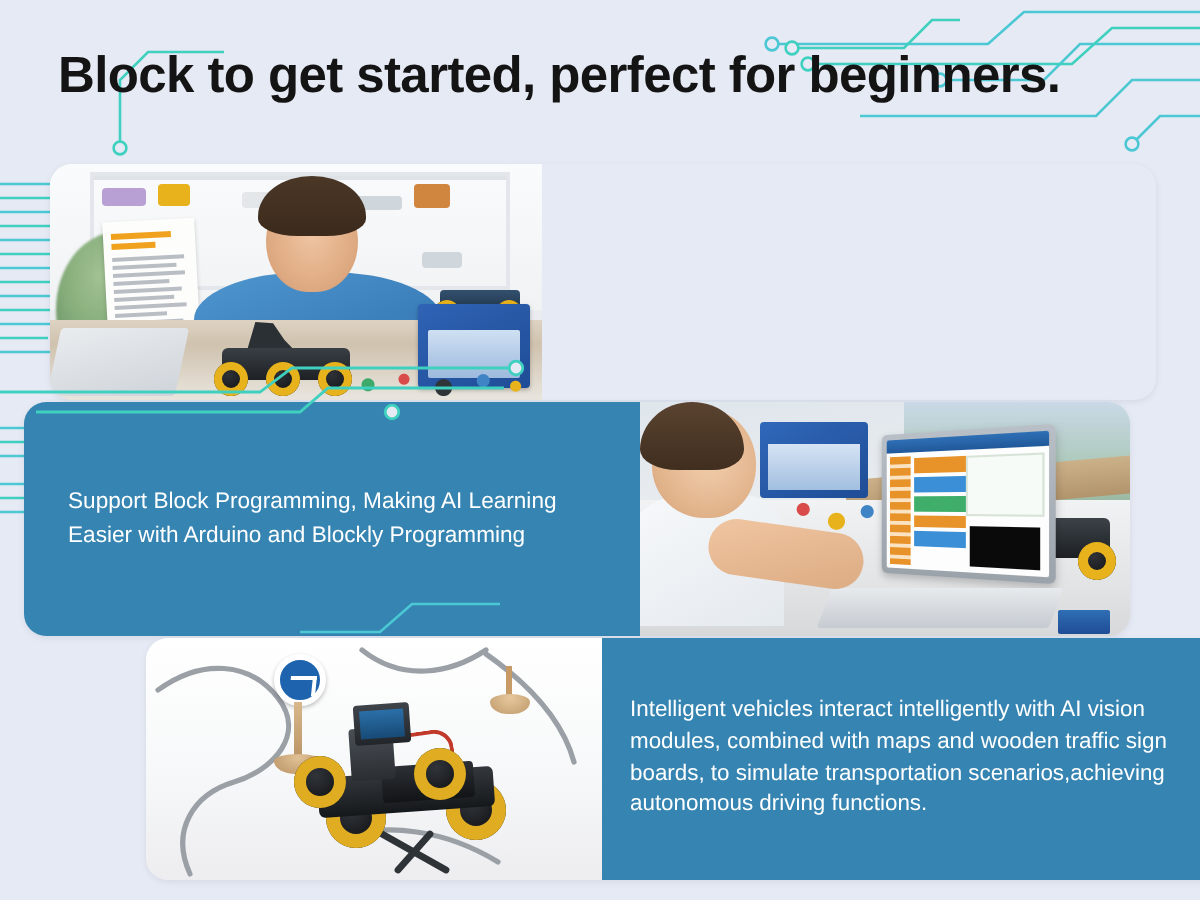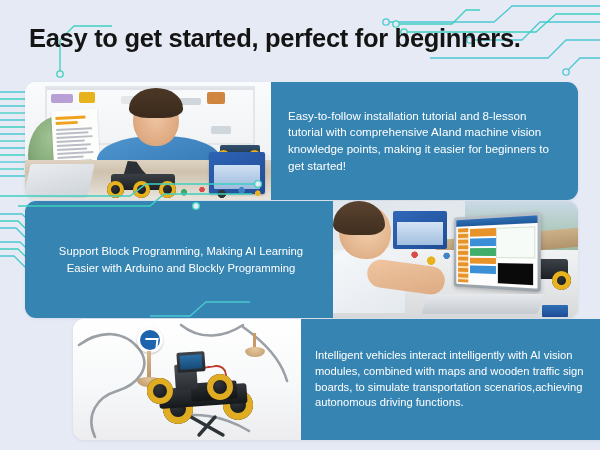--- a/index.html
+++ b/index.html
@@ -49,21 +49,21 @@
   
   .card {
     position: absolute;
     display: flex;
     border-radius: 11px;
     overflow: hidden;
     z-index: 3;
     box-shadow: 0 1px 3px rgba(60, 80, 120, 0.10);
   }
   #card-1 { left: 25px; top: 82px;  width: 553px; height: 118px; }
-  #card-2 { left: 25px; top: 201px; width: 553px; height: 117px; text-align: center; }
+  #card-2 { left: 12px; top: 201px; width: 553px; height: 117px; }
   #card-3 { left: 25px; top: 319px; width: 553px; height: 121px; margin-left: 48px; }
 
   .card .photo {
     position: relative;
     flex: 0 0 auto;
     overflow: hidden;
     background: #dfe4ec;
   }
   #card-1 .photo { width: 246px; }
   #card-2 .photo { width: 245px; }
@@ -516,21 +516,21 @@
       <path d="M0 221 L18 221 L36 239 L74 239"></path>
       <path d="M0 249 L18 249 L36 267 L70 267"></path>
     </g>
 
     <g fill="none" stroke="#3fd0c0" stroke-width="1.3">
       <path d="M60 74 L60 40 L74 26 L112 26"></path>
     </g>
     <circle cx="60" cy="74" r="3.2" fill="#e6eaf4" stroke="#3fd0c0" stroke-width="1.3"></circle>
   </svg>
 
-  <div class="headline">Easy to get started, perfect for beginners.</div>
+  <div class="headline">Block to get started, perfect for beginners.</div>
 
   <div class="card" id="card-1">
     <div class="photo">
       <div class="ph1-bg"></div>
       <div class="ph1-shelf"></div>
       <div class="shelf-item" style="left:26px;  top:12px;  width:22px; height:9px;  background:#b9a0d4;"></div>
       <div class="shelf-item" style="left:54px;  top:10px;  width:16px; height:11px; background:#e8b21d;"></div>
       <div class="shelf-item" style="left:96px;  top:14px;  width:20px; height:8px;  background:#e3e7ea;"></div>
       <div class="shelf-item" style="left:150px; top:16px;  width:26px; height:7px;  background:#cfd6dc;"></div>
       <div class="shelf-item" style="left:182px; top:10px;  width:18px; height:12px; background:#d0863f;"></div>
@@ -566,23 +566,20 @@
       <div class="ph1-kit-box"></div>
       <div class="ph1-robot">
         <div class="arm"></div>
         <div class="chassis"></div>
         <div class="wheel w1"></div>
         <div class="wheel w2"></div>
         <div class="wheel w3"></div>
       </div>
       <div class="ph1-scatter"></div>
     </div>
-    <div class="text-panel">
-      <p>Easy-to-follow installation tutorial and 8-lesson tutorial with comprehensive AIand machine vision knowledge points, making it easier for beginners to get started!</p>
-    </div>
   </div>
 
   <div class="card" id="card-2">
     <div class="text-panel">
       <p>Support Block Programming, Making AI Learning Easier with Arduino and Blockly Programming</p>
     </div>
     <div class="photo">
       <div class="ph2-bg"></div>
       <div class="ph2-window"></div>
       <div class="ph2-sill"></div>

